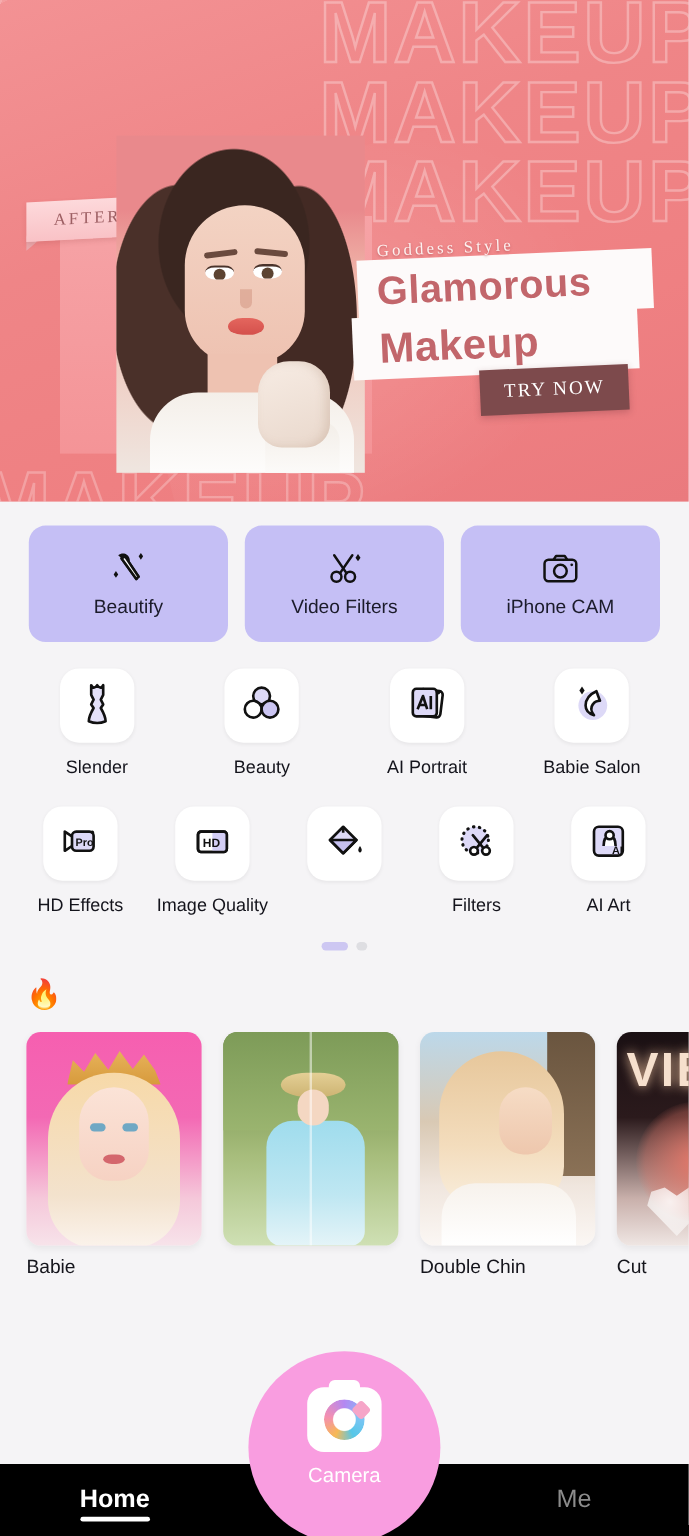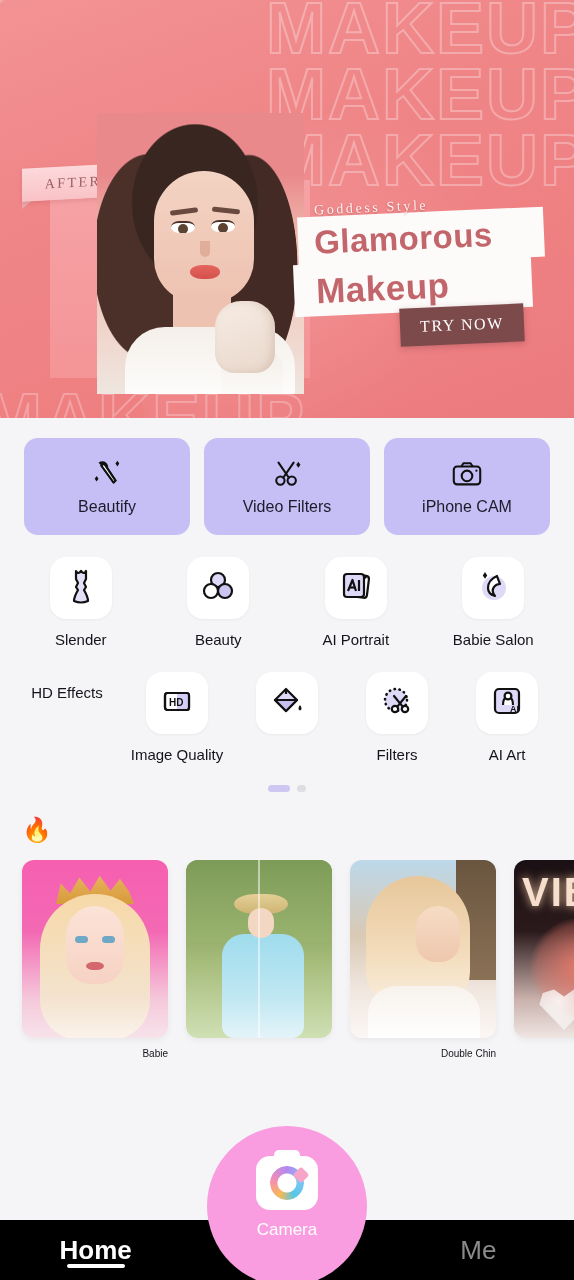--- a/index.html
+++ b/index.html
@@ -179,21 +179,21 @@
   .effects{
     display:flex; gap:18px; padding:0 22px; margin-top:18px;
     overflow:hidden;
   }
   .eff{ width:146px; flex:0 0 146px; }
   .eff-img{
     width:146px; height:178px; border-radius:12px; overflow:hidden; position:relative;
     box-shadow:0 2px 6px rgba(0,0,0,.06);
   }
   .eff .lbl{
-    margin-top:10px; font-size:10px; color:#15151c; text-align:right;
+    margin-top:10px; font-size:16px; color:#15151c; text-align:left;
     white-space:nowrap; overflow:hidden;
   }
 
   
   .ef1{background:linear-gradient(180deg,#f65fb0 0%,#f369b4 40%,#f5c8da 78%,#f7e3ea 100%);}
   .ef1 .crown{position:absolute;left:34px;top:14px;width:78px;height:30px;
     background:linear-gradient(180deg,#e8b45c,#d79a3c);
     clip-path:polygon(0 100%,6% 32%,18% 64%,30% 12%,44% 58%,56% 6%,70% 56%,82% 16%,94% 60%,100% 100%);}
   .ef1 .hair{position:absolute;left:18px;top:34px;width:110px;height:146px;border-radius:56px 56px 40px 40px;
     background:linear-gradient(180deg,#f7d9a8,#f3e2cd 70%,#fbf3ec);}
@@ -264,21 +264,21 @@
 
   
   .nav{
     position:absolute; left:0; top:1220px; width:574px; height:60px;
     background:#000; display:flex; z-index:30;
   }
   .nav-item{
     flex:1; display:flex; flex-direction:column; align-items:center; justify-content:center;
     position:relative;
   }
-  .nav-item .lbl{ font-size:26px; color:#8b8b8b; }
+  .nav-item .lbl{ font-size:21px; color:#8b8b8b; }
   .nav-item.active .lbl{ color:#fff; font-weight:bold; }
   .nav-underline{
     position:absolute; bottom:12px; width:58px; height:4px; border-radius:2px; background:#fff;
   }
 </style>
 </head>
 <body>
 
 <div class="banner">
   <div class="banner-swoosh"></div>
@@ -419,20 +419,30 @@
           </svg>
         </span>
       </div>
       <span class="lbl">Babie Salon</span>
     </div>
   </div>
 
   <div class="grid-row">
 
     <div class="cell">
+      <div class="tile">
+        <span>
+          <svg viewBox="0 0 40 40" fill="none" stroke="#111" stroke-width="2.2" stroke-linejoin="round">
+            <rect x="13" y="12" width="18" height="16" rx="3.5" fill="#ddd9f7"></rect>
+            <path d="M13 16 L7 12 L7 28 L13 24"></path>
+            <text x="16" y="24" font-family="Liberation Sans, sans-serif" font-size="9" font-weight="bold" fill="#111" stroke="none">Pro</text>
+            <circle cx="30" cy="12.5" r="1.4" fill="#111" stroke="none"></circle>
+          </svg>
+        </span>
+      </div>
       <span class="lbl">HD Effects</span>
     </div>
 
     <div class="cell">
       <div class="tile">
         <span>
           <svg viewBox="0 0 40 40" fill="none" stroke="#111" stroke-width="2.2" stroke-linejoin="round">
             <rect x="8" y="12" width="24" height="17" rx="2.5" fill="#fff"></rect>
             <rect x="20" y="12" width="12" height="17" fill="#d3cef5" stroke="none"></rect>
             <rect x="8" y="12" width="24" height="17" rx="2.5" fill="none"></rect>

